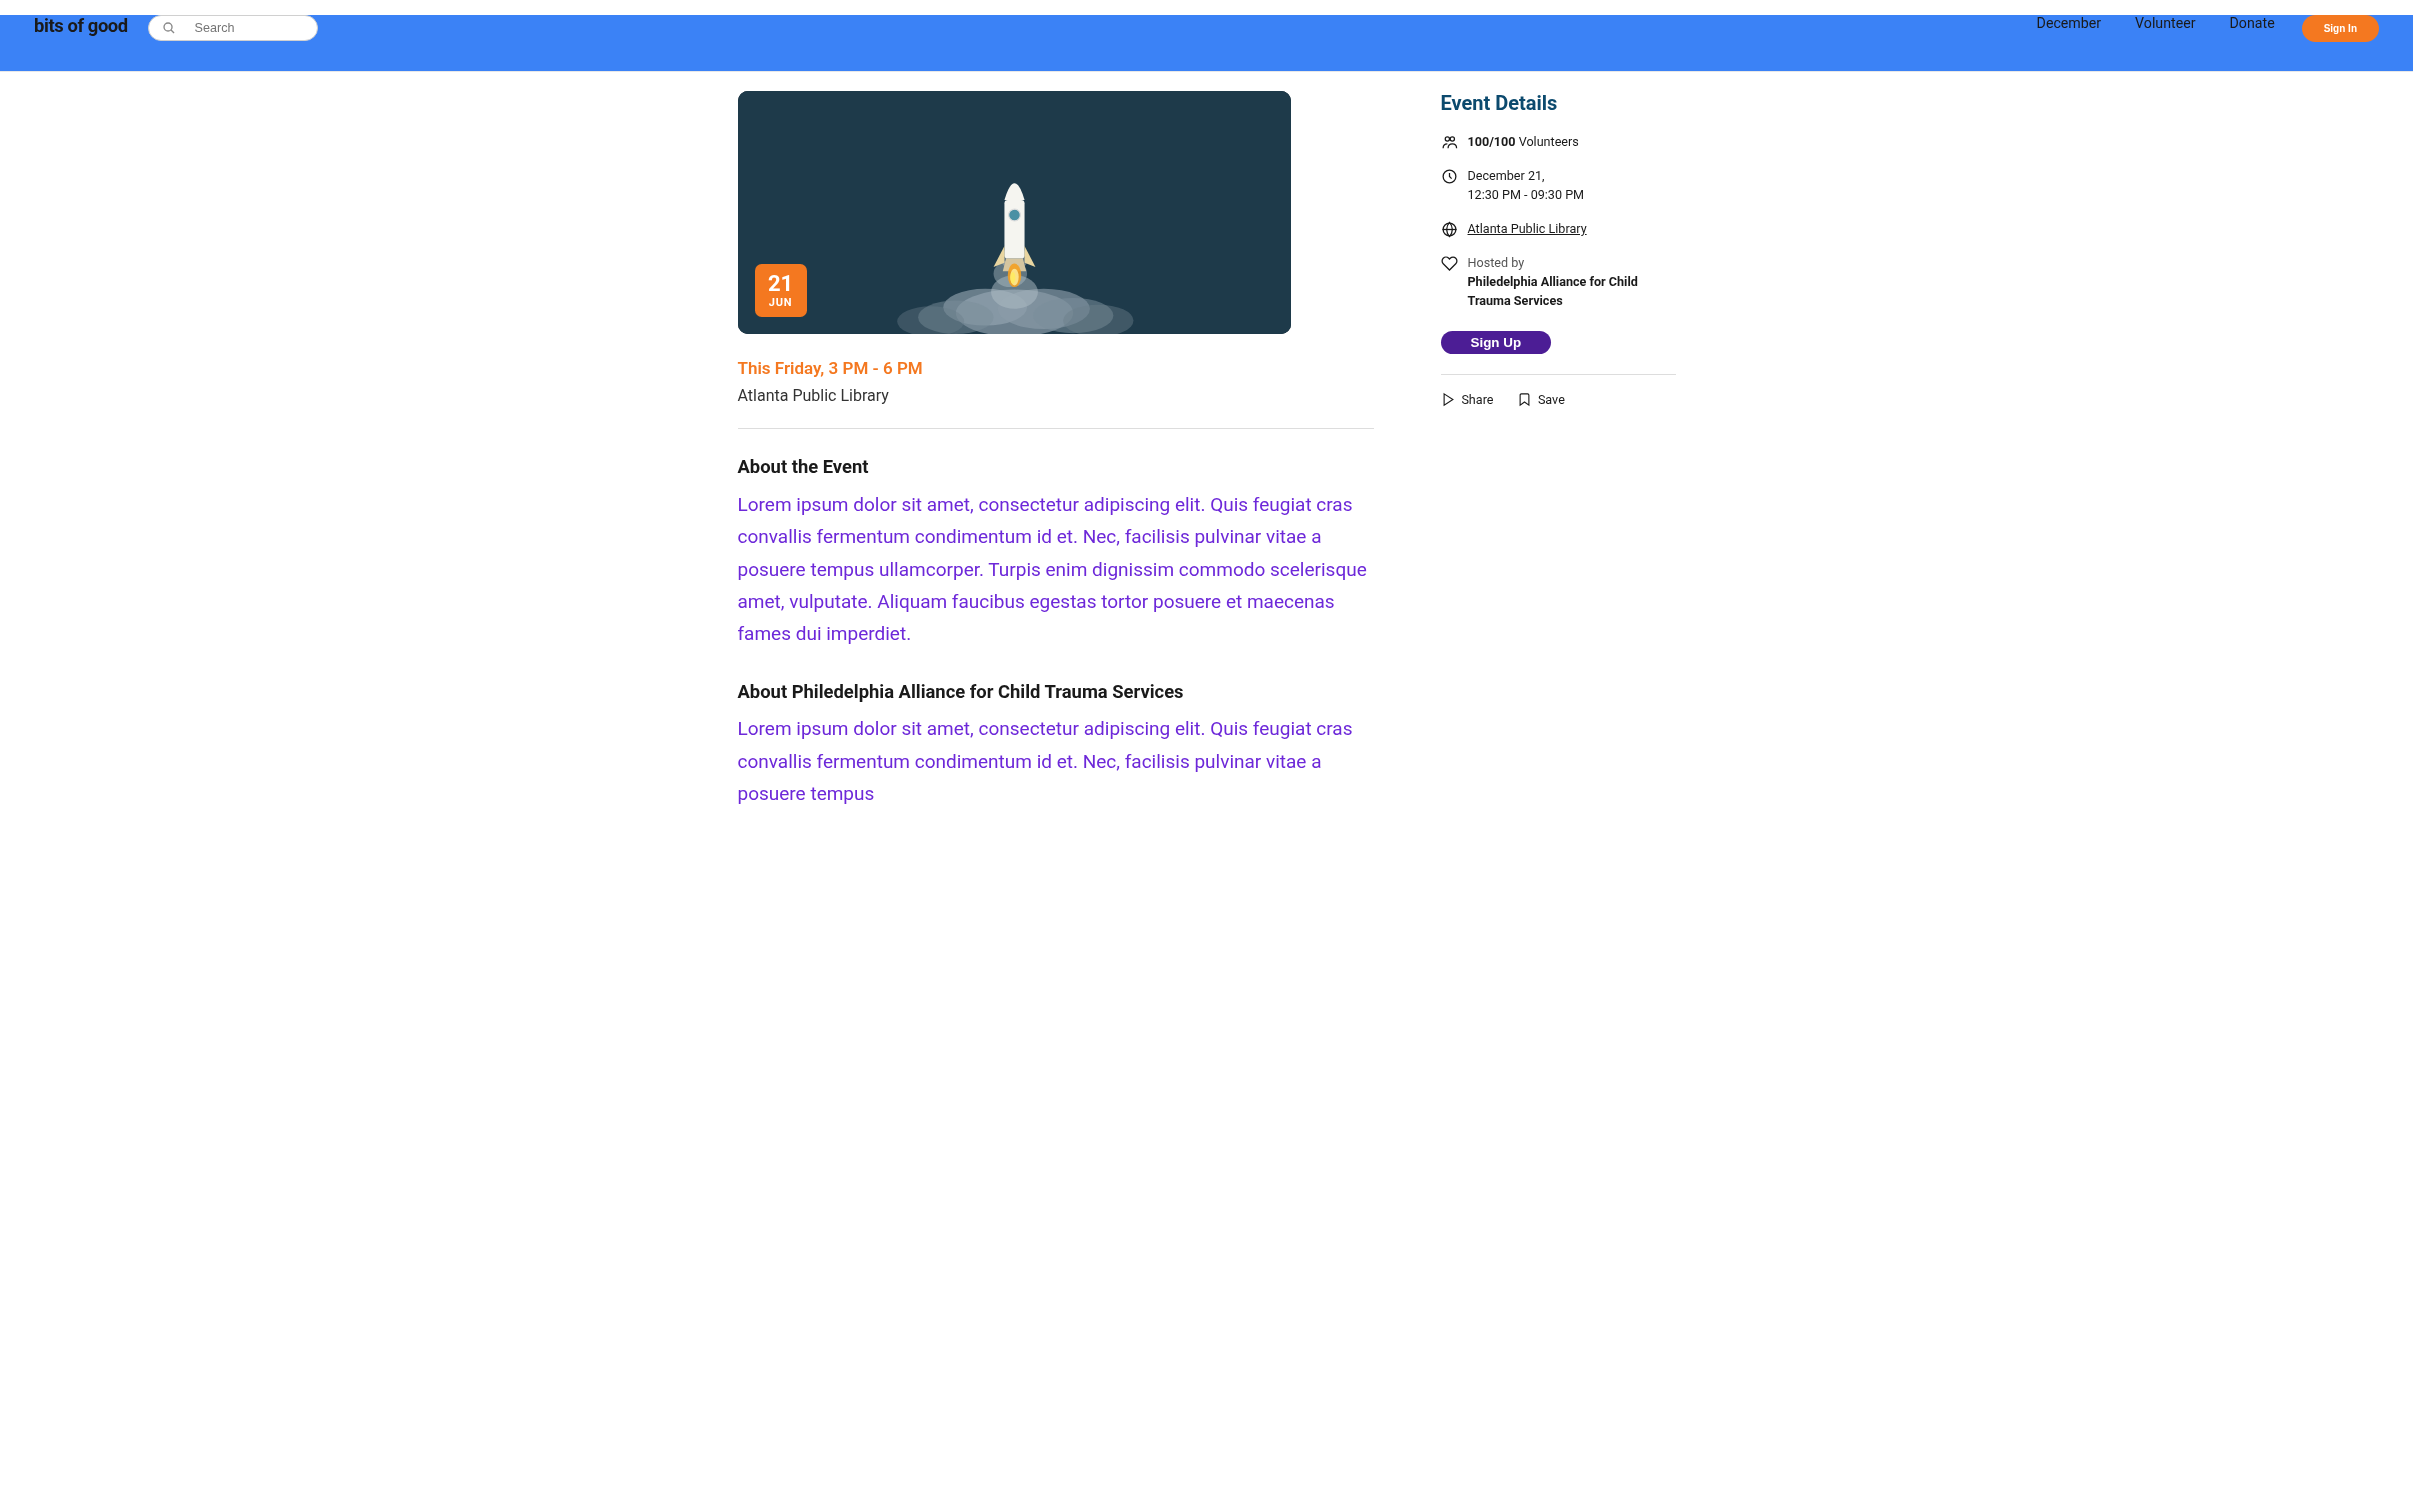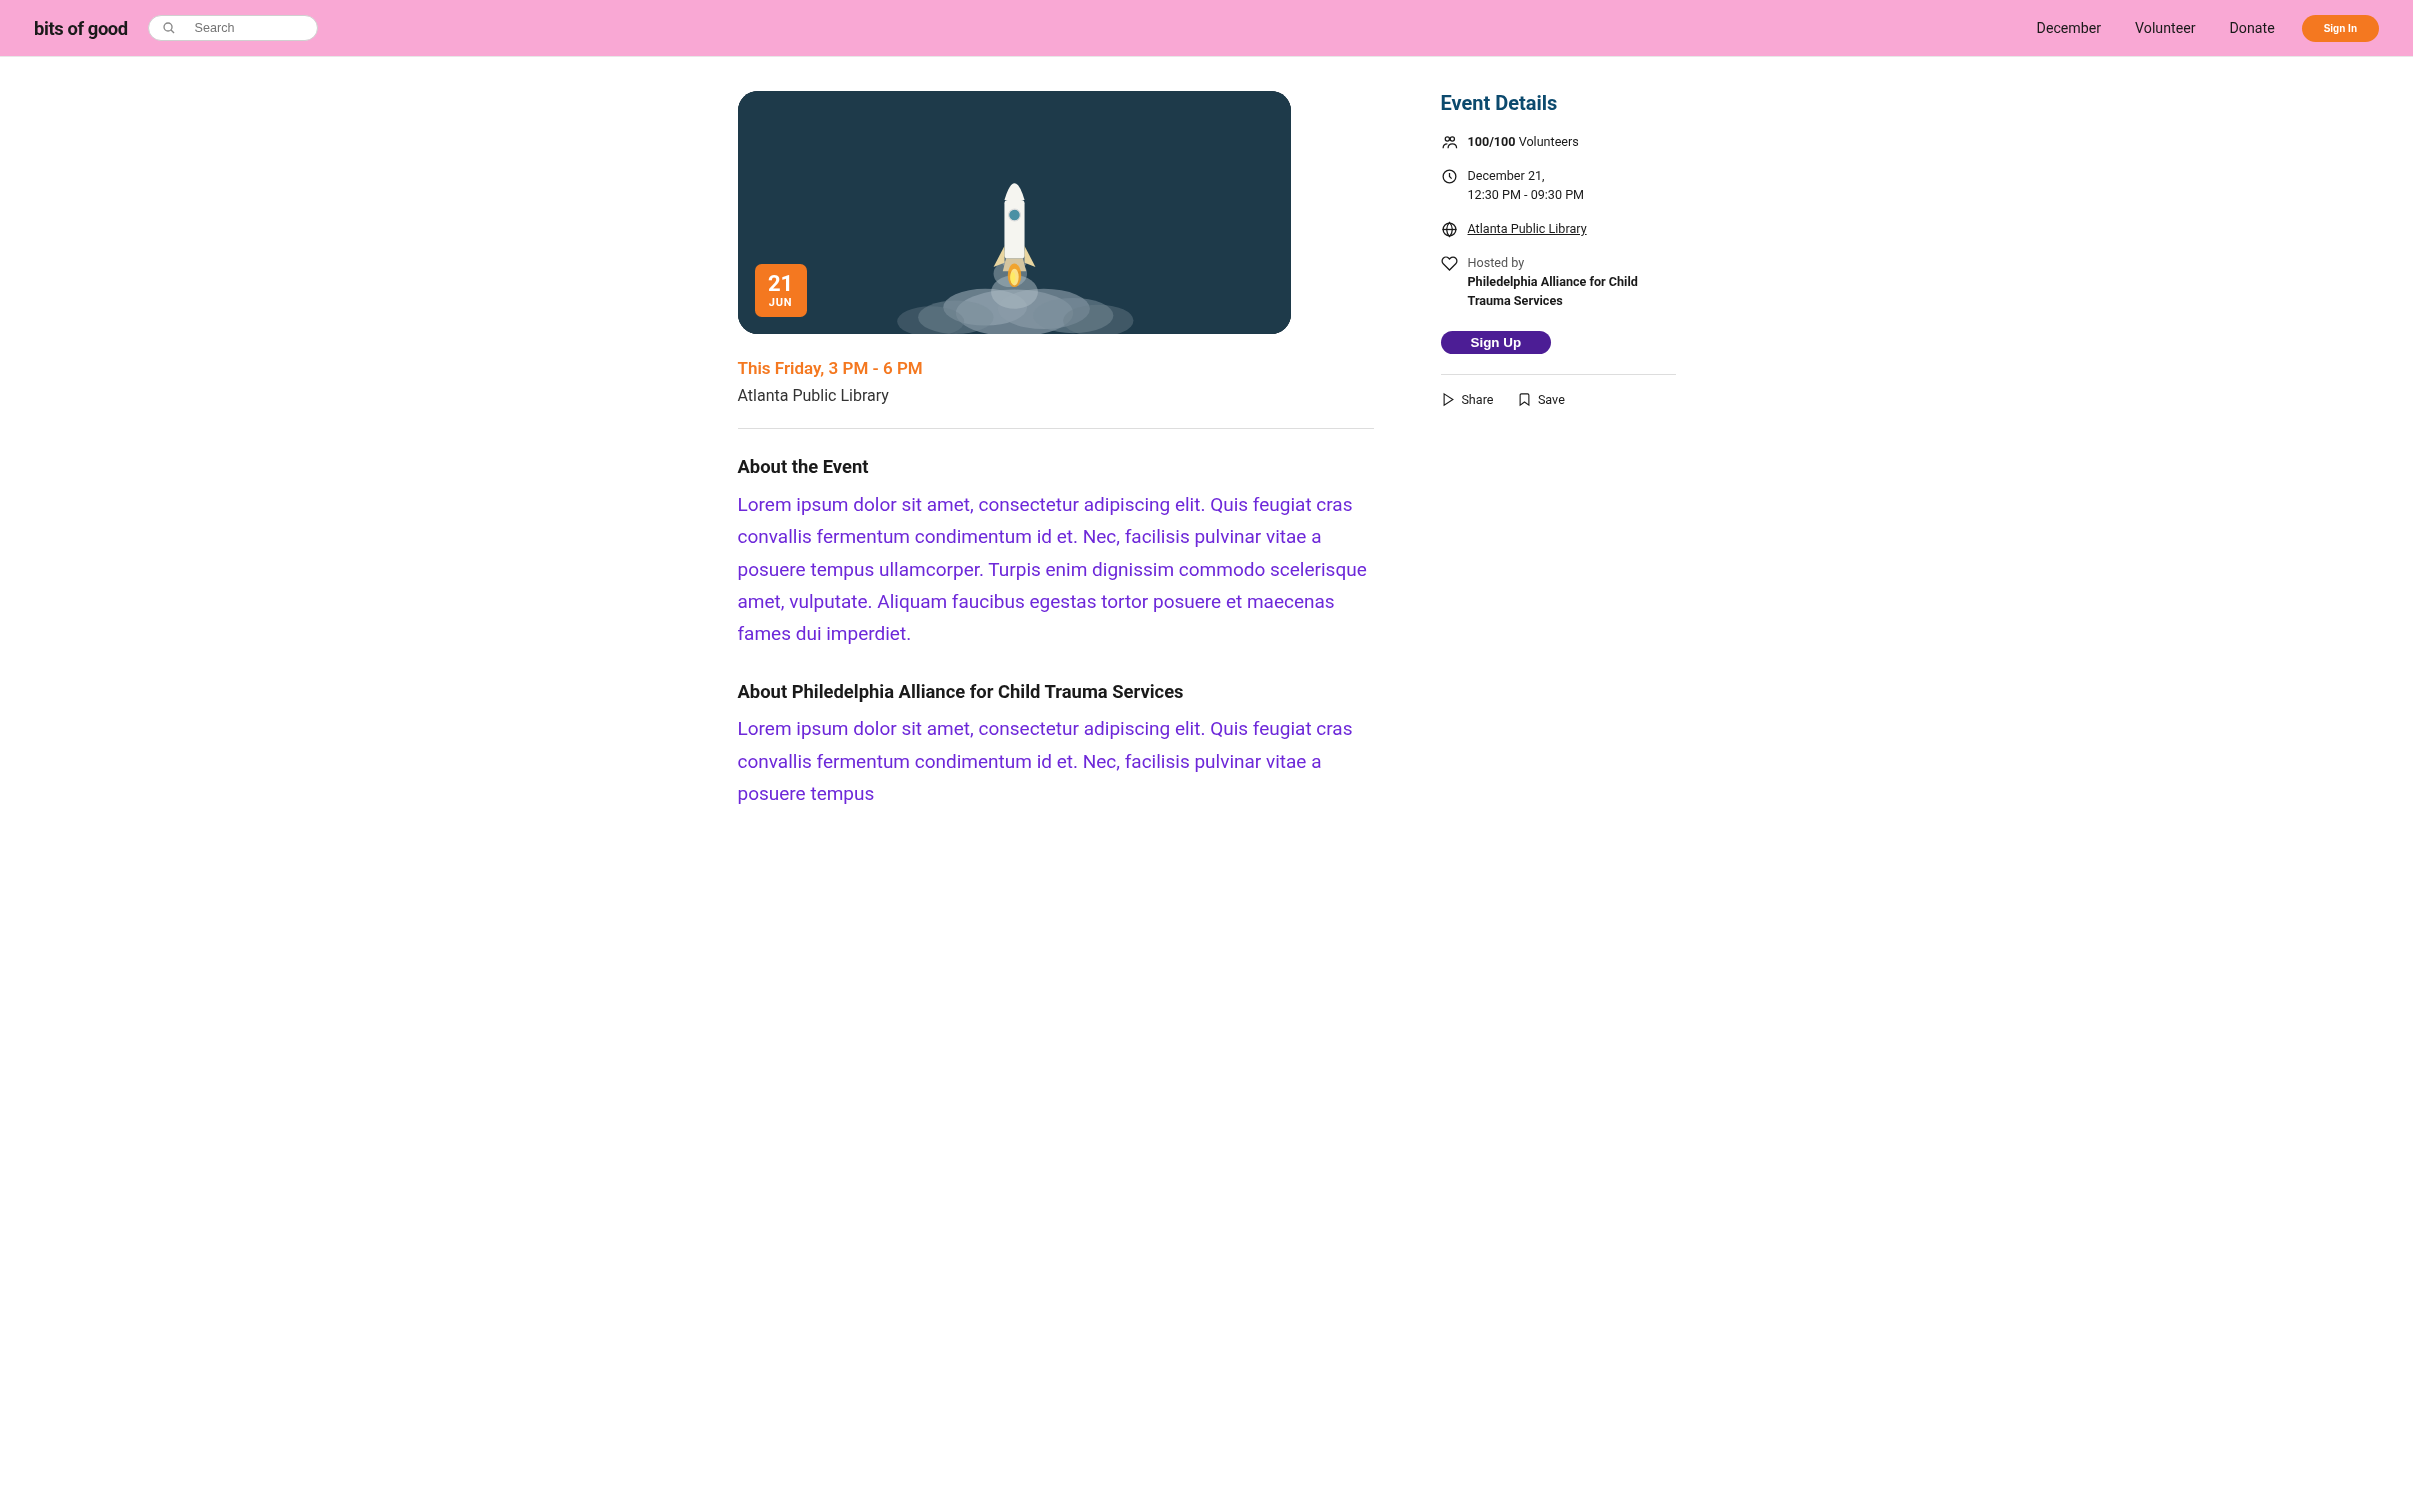--- a/index.html
+++ b/index.html
@@ -11,27 +11,27 @@
     body {
       font-family: -apple-system, BlinkMacSystemFont, 'Segoe UI', Roboto, Helvetica, Arial, sans-serif;
       background: #ffffff;
       color: #1a1a1a;
       font-size: 13.4px;
     }
 
     
     nav {
       display: flex;
-      align-items: center;
+      align-items: flex-start;
       padding: 0 34px;
       height: 57px;
       border-bottom: 0.8px solid #e8e8e8;
       position: sticky;
-      top: 0;
-      background: #f9a8d4;
+      top: 15px;
+      background: #3b82f6;
       z-index: 100;
     }
 
     .nav-logo {
       font-size: 18.4px;
       font-weight: 700;
       color: #1a1a1a;
       letter-spacing: -0.4px;
       margin-right: 20px;
       white-space: nowrap;
@@ -104,21 +104,21 @@
 
     
     .event-content {
       flex: 1;
       min-width: 0;
     }
 
     
     .hero-image-wrapper {
       position: relative;
-      border-radius: 20px;
+      border-radius: 10px;
       overflow: hidden;
       width: 100%;
       max-width: 553px;
       height: 243px;
       background: #404040;
     }
 
     .hero-image-bg {
       width: 100%;
       height: 100%;

